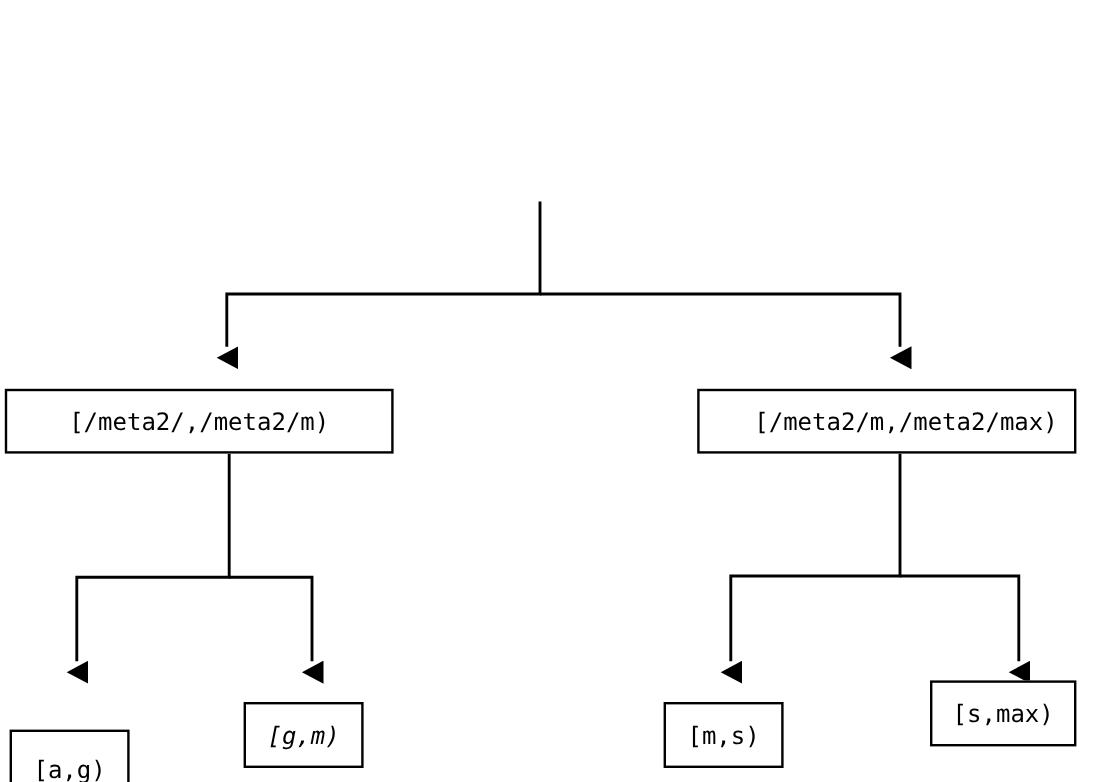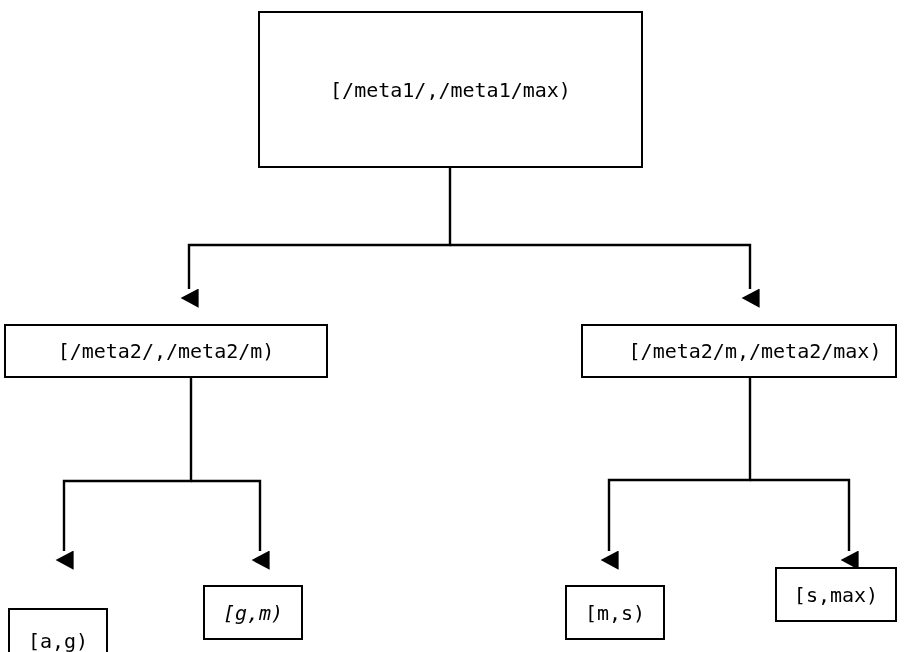--- a/index.html
+++ b/index.html
@@ -78,21 +78,20 @@
     top: 585px;
     width: 100px;
     height: 55px;
     font-style: italic;
   }
   .leaf-node-3 {
     left: 553px;
     top: 585px;
     width: 100px;
     height: 55px;
-    margin-left: 12px;
   }
   .leaf-node-4 {
     left: 775px;
     top: 567px;
     width: 122px;
     height: 55px;
   }
 </style>
 </head>
 <body>
@@ -121,23 +120,20 @@
     </g>
 
     <g>
       <path d="M 750 378 L 750 480 L 609 480 L 609 551" fill="none" stroke="#000000" stroke-width="2.4" marker-end="url(#arrowhead)"></path>
     </g>
     <g>
       <path d="M 750 480 L 849 480 L 849 551" fill="none" stroke="#000000" stroke-width="2.4" marker-end="url(#arrowhead)"></path>
     </g>
   </svg>
 
-  <div class="node-box root-node">
-    <span class="node-label">[/meta1/,/meta1/max)</span>
-  </div>
 
   <div class="node-box mid-node-left">
     <span class="node-label">[/meta2/,/meta2/m)</span>
   </div>
 
   <div class="node-box mid-node-right">
     <span class="node-label">[/meta2/m,/meta2/max)</span>
   </div>
 
   <div class="node-box leaf-node-1">

